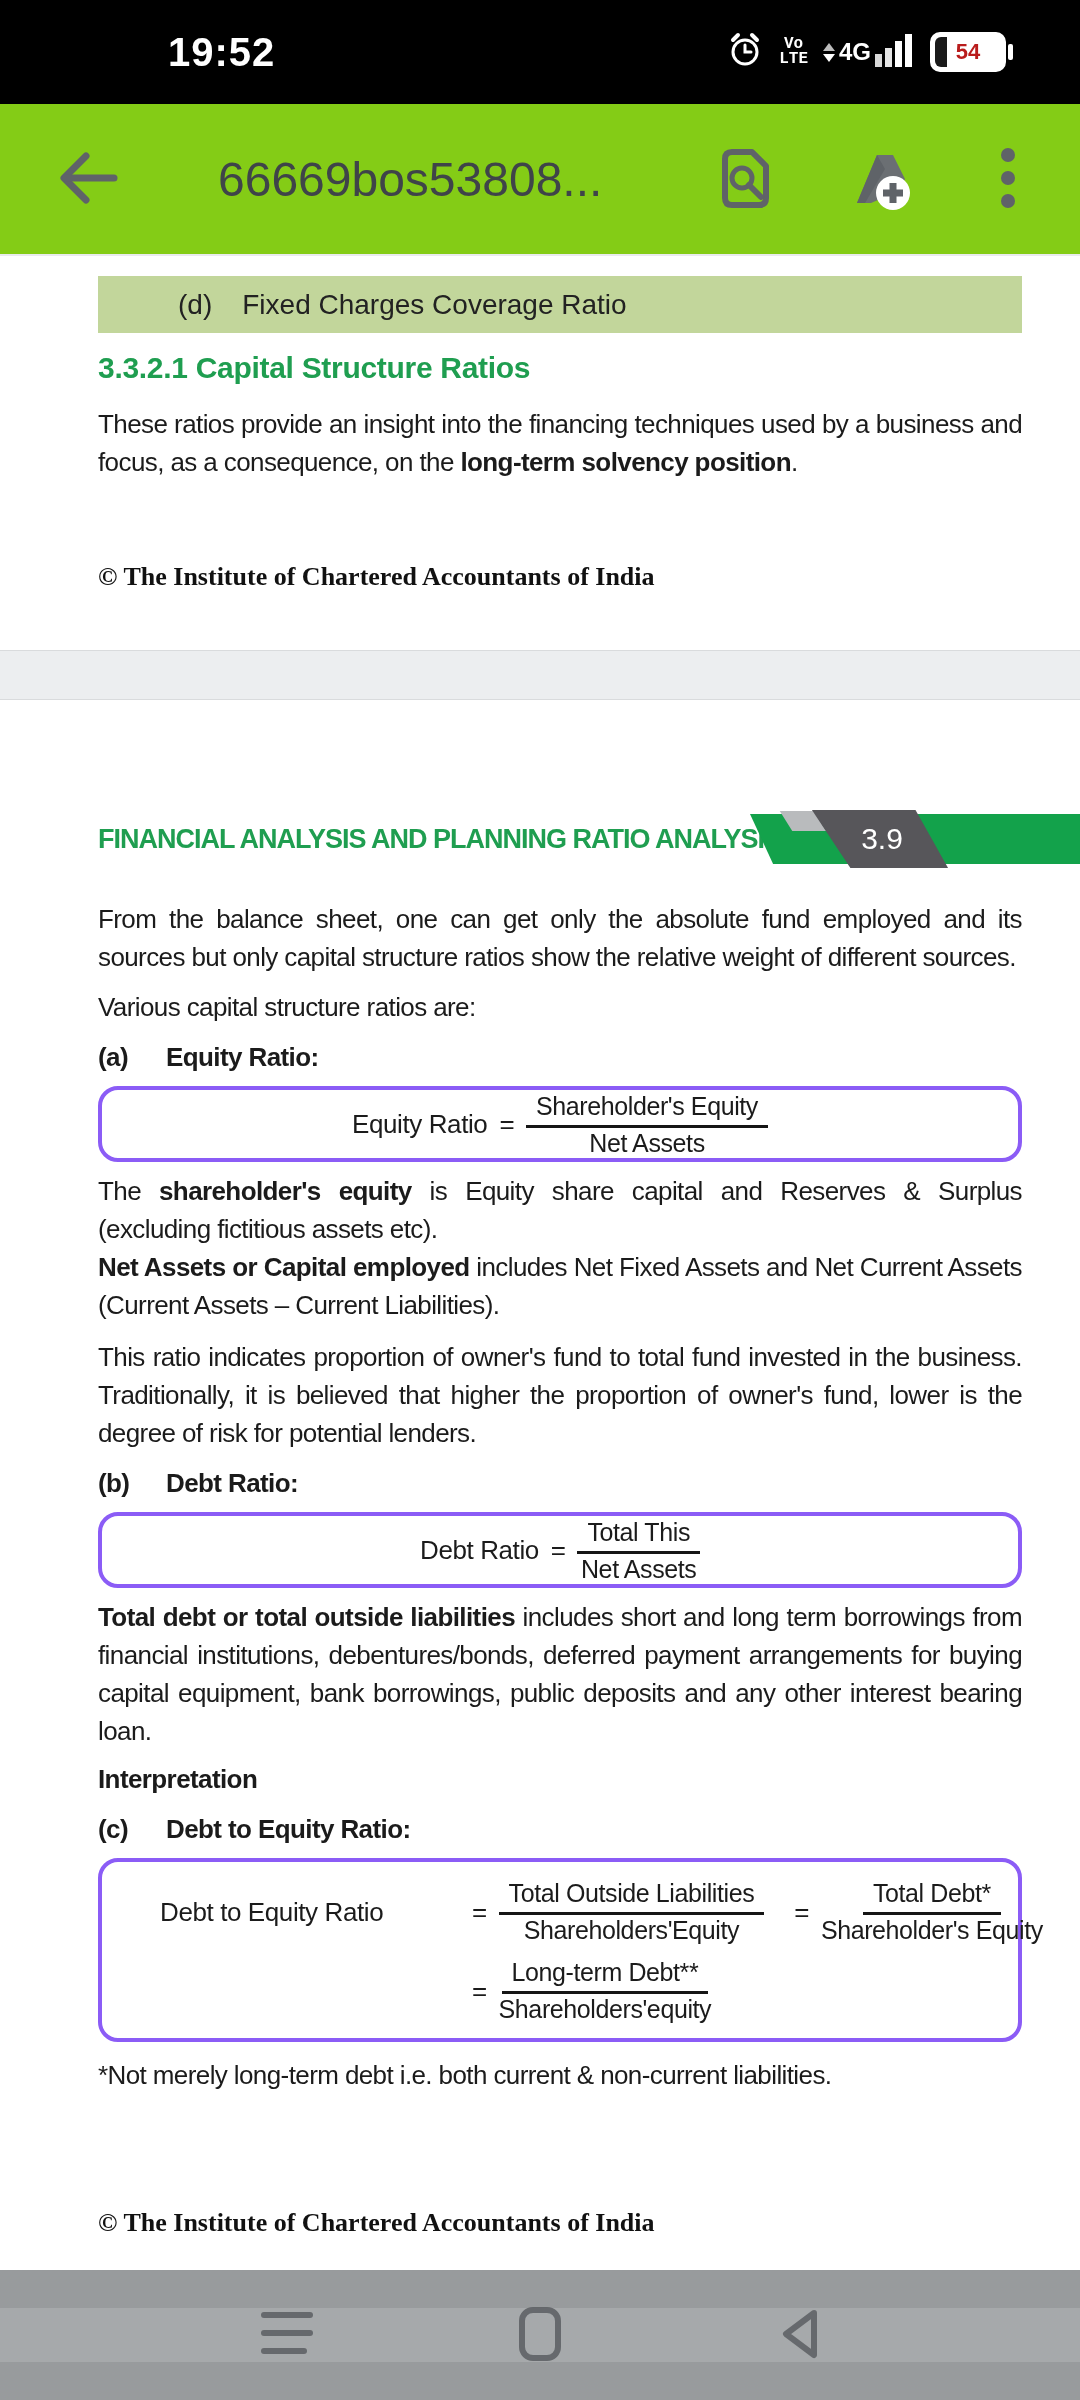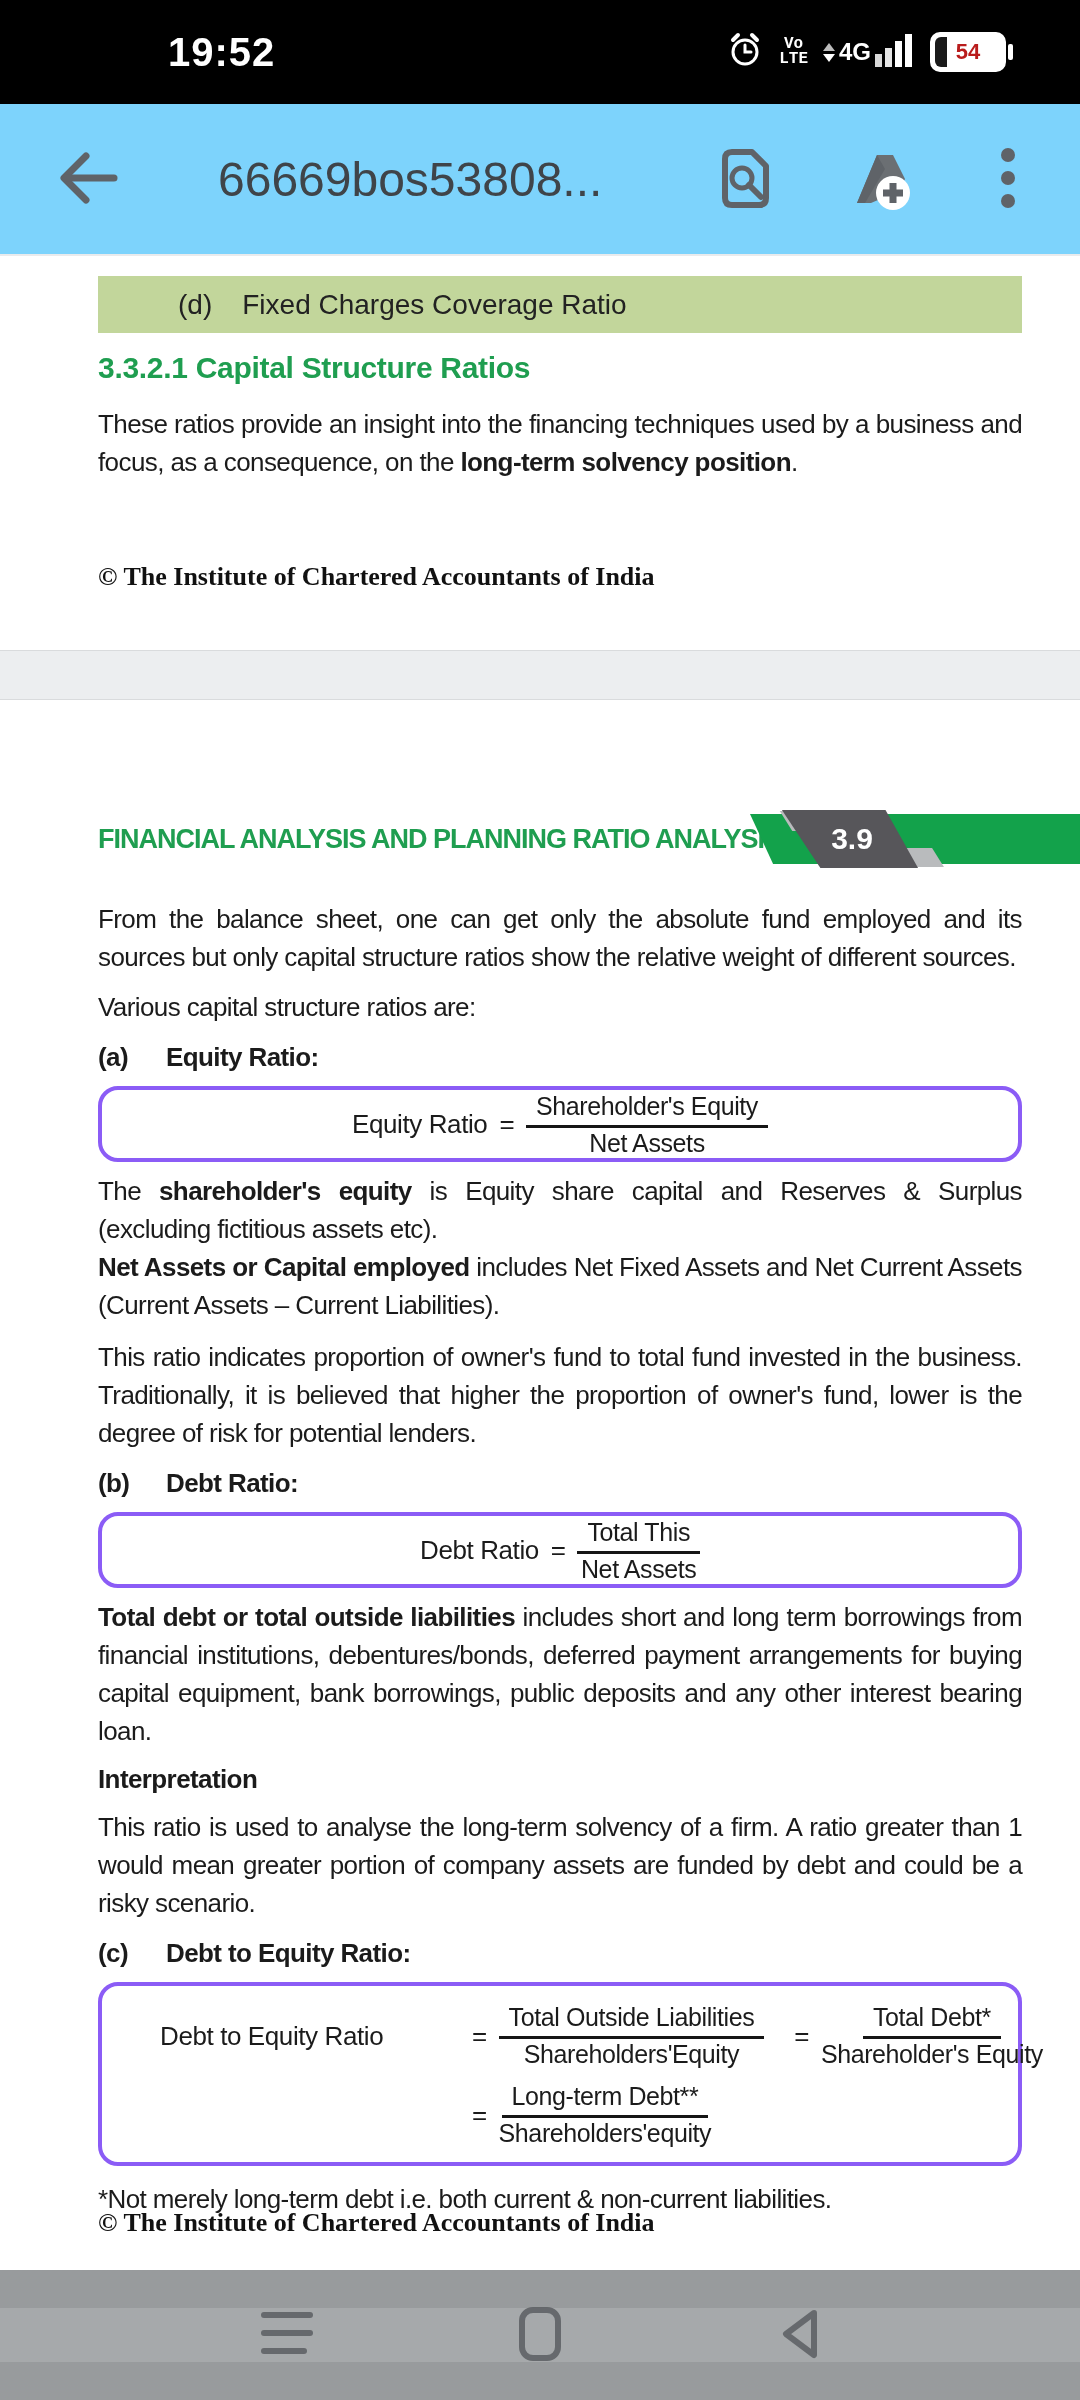--- a/index.html
+++ b/index.html
@@ -24,21 +24,21 @@
   .net{display:flex;align-items:center;gap:4px;}
   .net-arrows{display:flex;flex-direction:column;gap:3px;align-items:center;}
   .tri-up{width:0;height:0;border-left:6px solid transparent;border-right:6px solid transparent;border-bottom:8px solid #bbb;}
   .tri-dn{width:0;height:0;border-left:6px solid transparent;border-right:6px solid transparent;border-top:8px solid #fff;}
   .net-label{font-size:24px;font-weight:bold;}
   .battery{position:relative;width:76px;height:40px;border:3px solid #fff;border-radius:10px;background:#fff;display:flex;align-items:center;justify-content:center;}
   .battery-level{position:absolute;left:2px;top:2px;bottom:2px;width:12px;background:#1a1a1a;border-radius:6px 0 0 6px;}
   .battery-num{position:relative;font-size:22px;font-weight:bold;color:#b91c1c;}
   .battery-nub{position:absolute;right:-10px;top:50%;transform:translateY(-50%);width:5px;height:16px;background:#fff;border-radius:2px;}
   
-  .app-bar{position:absolute;top:104px;left:0;width:1080px;height:152px;background:#7dd3fc;
+  .app-bar{position:absolute;top:104px;left:0;width:1080px;height:152px;background:#84cc16;
     border-bottom:2px solid #e9ebed;box-shadow:0 3px 8px rgba(0,0,0,.06);display:flex;align-items:center;}
   .back-btn{margin-left:48px;width:80px;height:80px;display:flex;align-items:center;justify-content:center;background:none;border:none;cursor:pointer;}
   .doc-title{margin-left:90px;font-size:48px;color:#3f4449;flex:1;white-space:nowrap;overflow:hidden;}
   .ab-icons{display:flex;align-items:center;gap:56px;margin-right:34px;}
   .ab-btn{width:76px;height:76px;display:flex;align-items:center;justify-content:center;background:none;border:none;cursor:pointer;}
   
   .viewer{position:absolute;top:256px;left:0;width:1080px;height:2014px;background:#eceef0;}
   .page{position:absolute;left:0;width:1080px;background:#fff;}
   .page1{top:0;height:394px;}
   .page-gap{position:absolute;top:394px;left:0;width:1080px;height:50px;background:#eceef0;border-top:1px solid #d9dbdd;border-bottom:1px solid #d9dbdd;}
@@ -51,23 +51,23 @@
   .para{margin:20px 58px 0 98px;text-align:justify;font-size:26px;line-height:38px;letter-spacing:-0.6px;}
   .copyright{position:absolute;left:98px;font-family:"Liberation Serif",serif;font-weight:bold;font-size:26px;color:#111;letter-spacing:0;}
   .copy1{top:306px;}
   
   .ribbon-row{position:relative;height:54px;margin-top:112px;}
   .ribbon-title{position:absolute;left:98px;top:50%;transform:translateY(-50%);font-size:27px;font-weight:bold;color:var(--accent-green);letter-spacing:-1px;white-space:nowrap;}
   .ribbon-band{position:absolute;left:750px;right:0;top:2px;height:50px;background:var(--ribbon-green);clip-path:polygon(0 0,100% 0,100% 100%,7% 100%);}
   .wing{position:absolute;background:#b9bbbd;transform:skewX(32deg);}
   .wing1{left:786px;top:-1px;width:34px;height:20px;}
   .wing2{left:900px;top:36px;width:38px;height:19px;}
-  .page-badge{position:absolute;left:776px;top:-2px;width:148px;height:58px;background:var(--badge-gray);
+  .page-badge{position:absolute;left:806px;top:-2px;width:148px;height:58px;background:var(--badge-gray);
     clip-path:polygon(4% 0,74% 0,96% 100%,30% 100%);color:#fff;display:flex;align-items:center;justify-content:center;
-    font-size:30px;font-weight:bold;letter-spacing:0;padding-left:4px;text-align:right;}
+    font-size:30px;font-weight:normal;letter-spacing:0;padding-left:4px;text-align:right;}
   .p-intro{margin-top:34px;}
   .p-lead{margin-top:12px;}
   .item-head{margin:12px 58px 0 98px;font-weight:bold;font-size:26px;display:flex;}
   .item-marker{width:68px;flex:none;}
   .fbox{margin:10px 58px 0 98px;border:4px solid #8b5cf6;border-radius:20px;background:#fff;}
   .fbox-center{height:76px;display:flex;align-items:center;justify-content:center;}
   .flhs{font-size:26px;letter-spacing:-0.4px;}
   .feq{margin:0 12px;font-size:26px;}
   .frac{display:inline-flex;flex-direction:column;align-items:center;font-size:25px;line-height:30px;letter-spacing:-0.4px;}
   .frac .num{padding:0 10px 4px;border-bottom:3px solid #151515;white-space:nowrap;}
@@ -227,21 +227,20 @@
     <div class="fbox fbox-center">
       <span class="flhs">Debt Ratio</span>
       <span class="feq">=</span>
       <span class="frac">
         <span class="num">Total This</span>
         <span class="den">Net Assets</span>
       </span>
     </div>
     <p class="para mt10"><b>Total debt or total outside liabilities</b><span> includes short and long term borrowings from financial institutions, debentures/bonds, deferred payment arrangements for buying capital equipment, bank borrowings, public deposits and any other interest bearing loan.</span></p>
     <p class="para mt10 bold">Interpretation</p>
-    <p class="para mt10">This ratio is used to analyse the long-term solvency of a firm. A ratio greater than 1 would mean greater portion of company assets are funded by debt and could be a risky scenario.</p>
 
     <div class="item-head">
       <span class="item-marker">(c)</span>
       <span>Debt to Equity Ratio:</span>
     </div>
     <div class="fbox fbox3">
       <div class="f3row">
         <span class="f3lhs">Debt to Equity Ratio</span>
         <span class="feq">=</span>
         <span class="frac">

